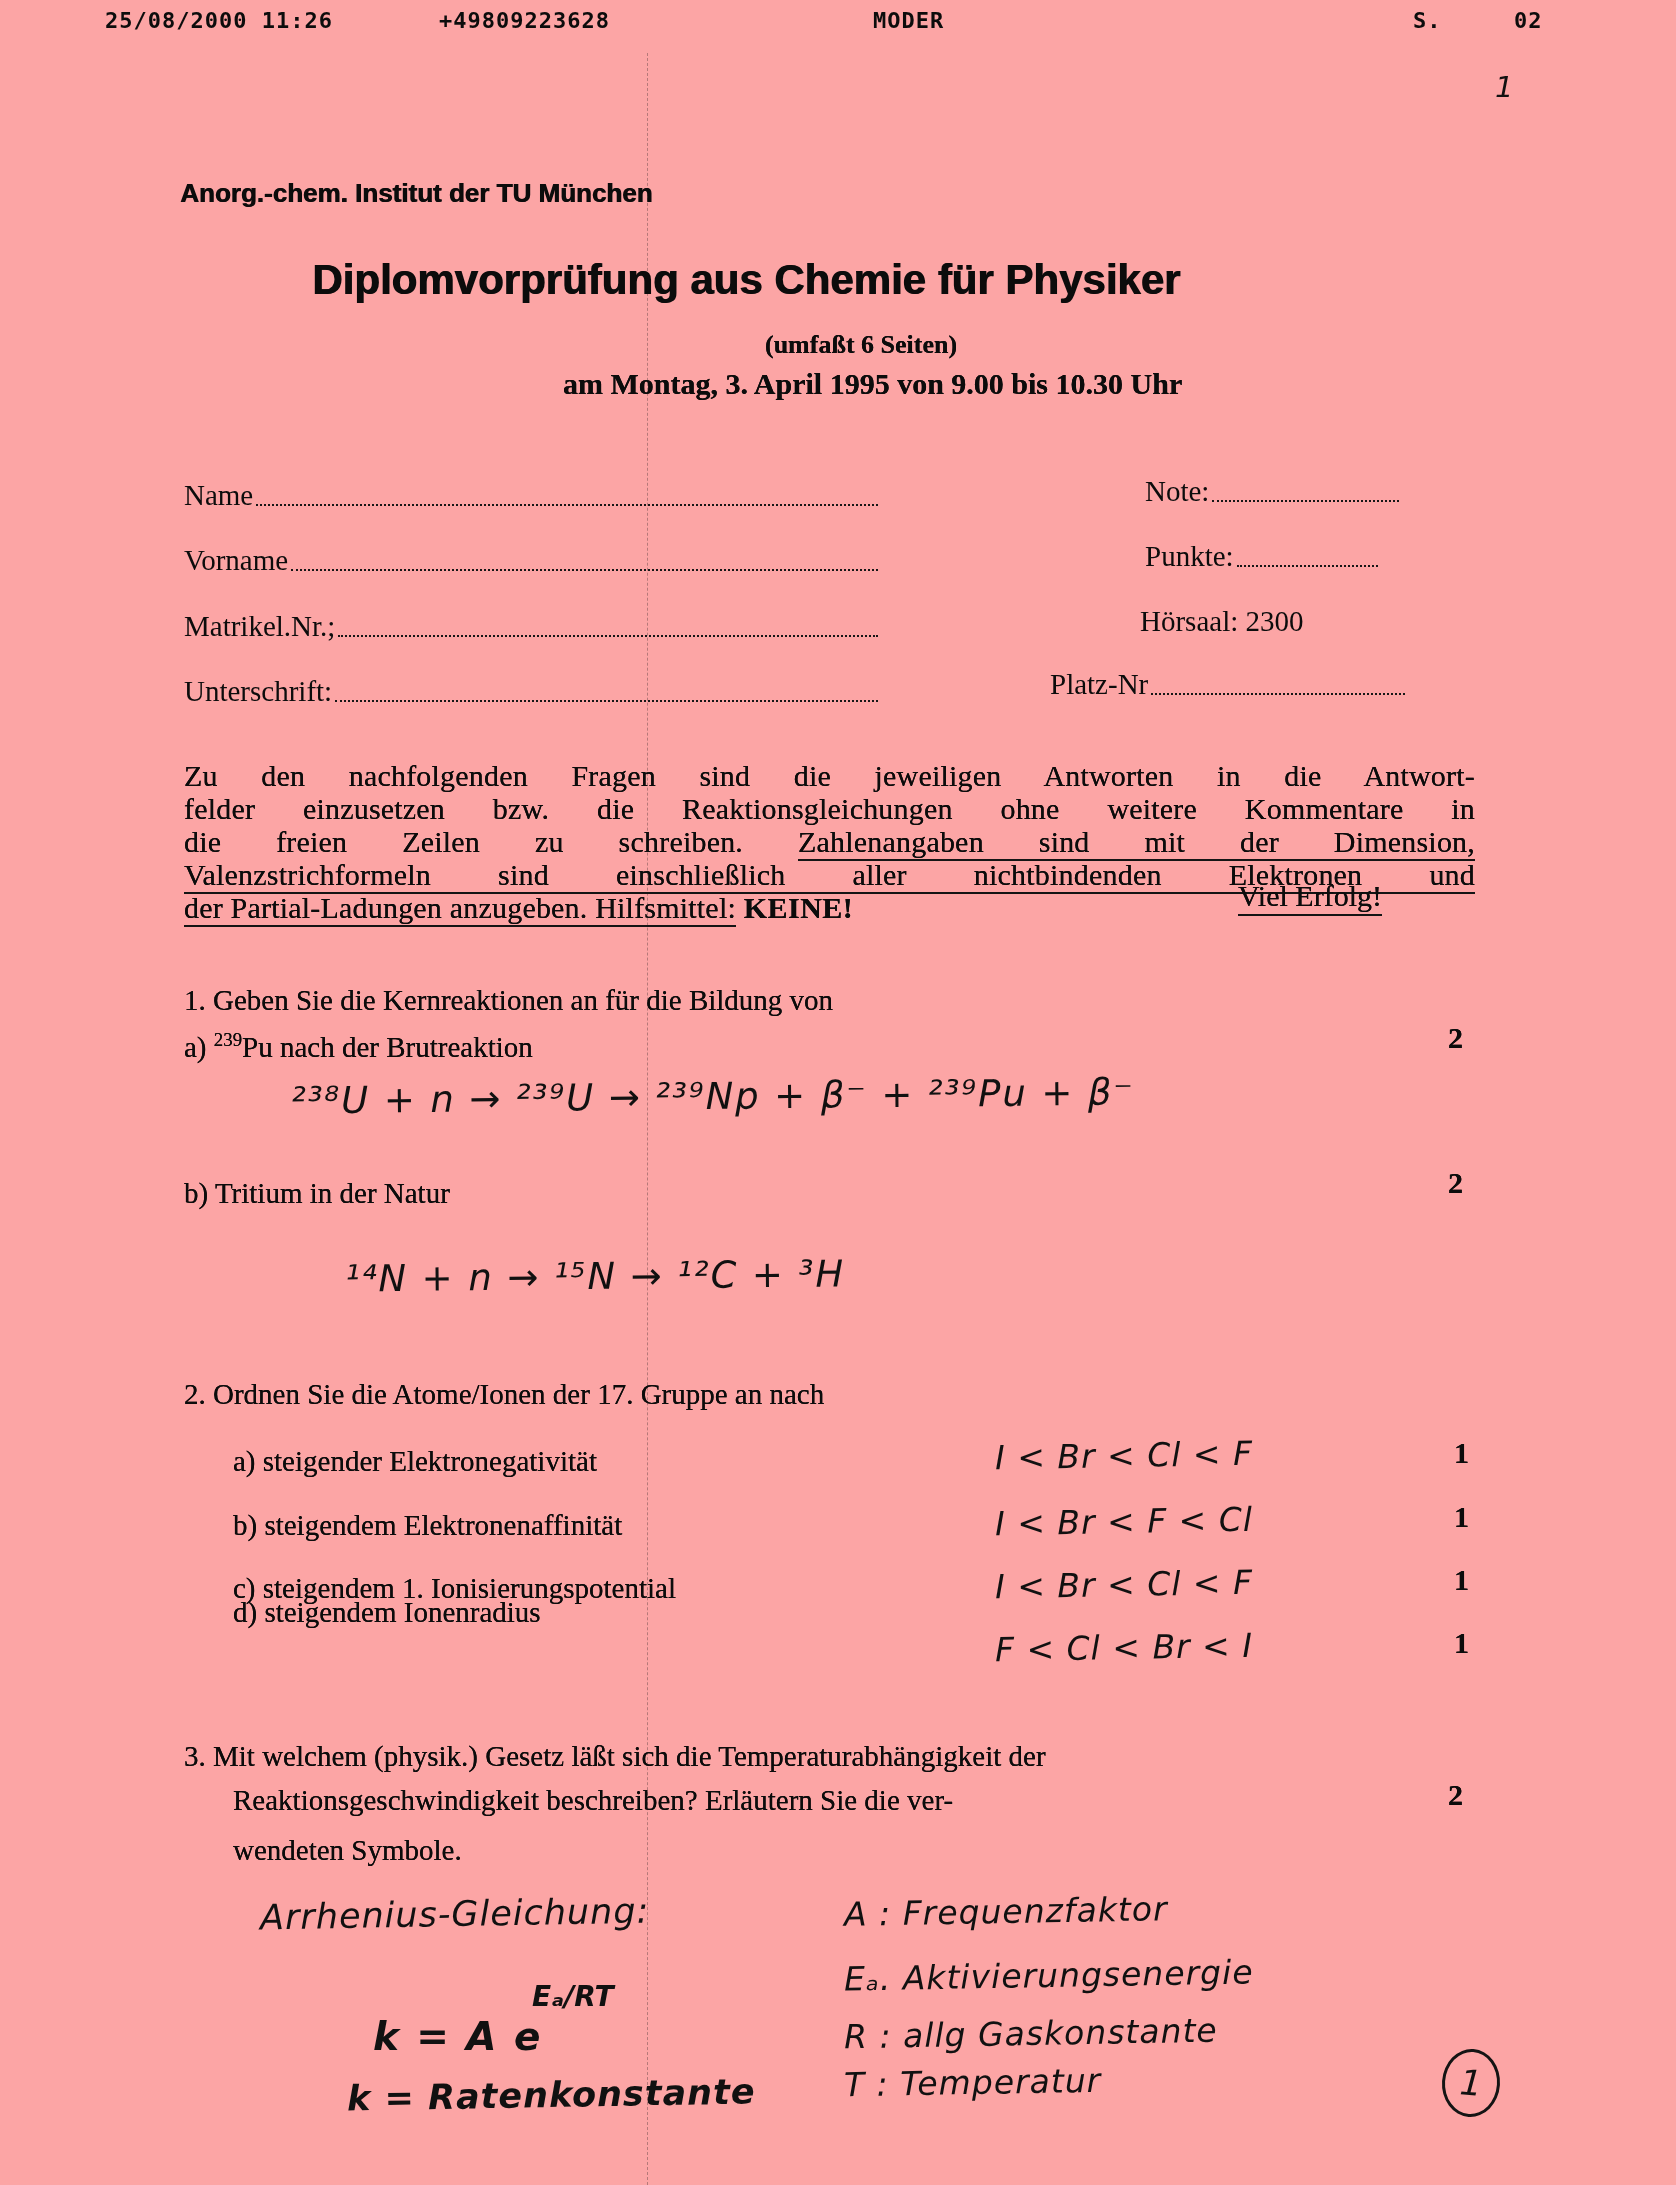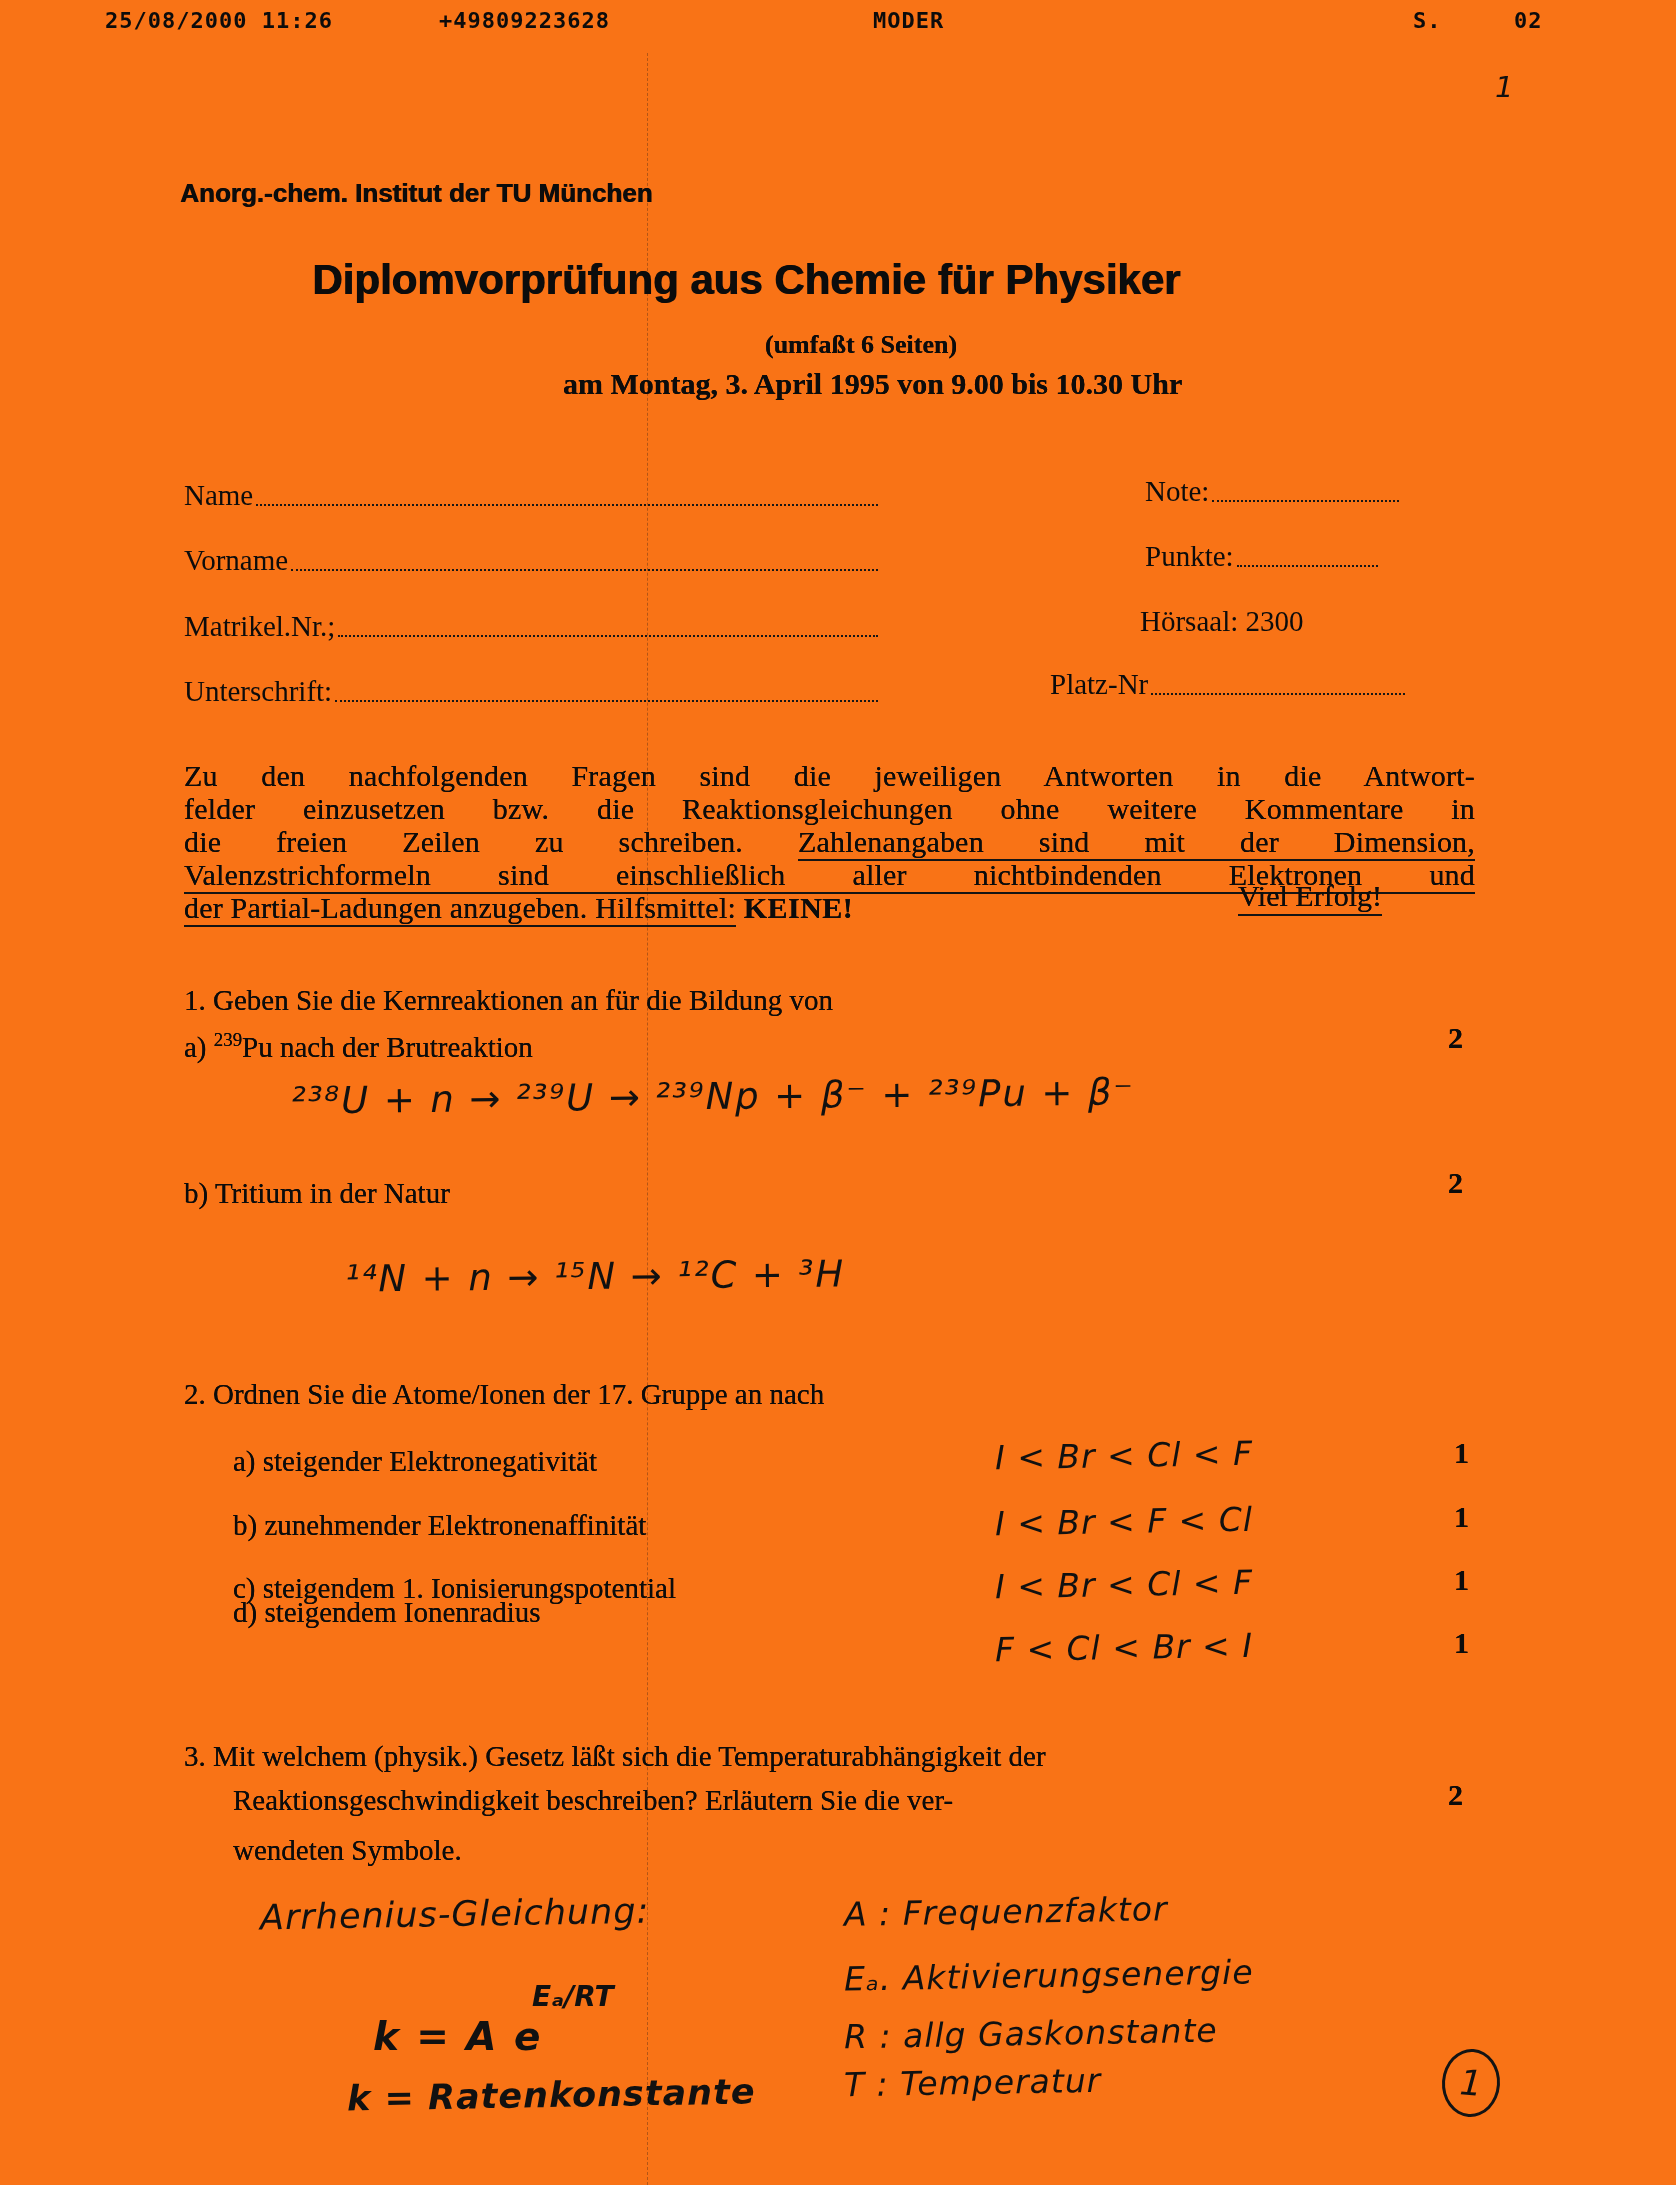--- a/index.html
+++ b/index.html
@@ -1,17 +1,17 @@
 <!DOCTYPE html>
 <html><head>
 <meta charset="utf-8">
 <style>
   html,body{margin:0;padding:0;background:#9a9a9a;}
   .page{
-    position:relative;width:1677px;height:2185px;background:#f97316;
+    position:relative;width:1677px;height:2185px;background:#fca5a5;
     font-family:"Liberation Serif", serif;color:#0c0c0c;overflow:hidden;
   }
   .abs{position:absolute;}
   .printed{text-shadow:0 0 0.6px currentColor;}
   .fax{font-family:"DejaVu Sans Mono", monospace;font-size:22px;font-weight:bold;letter-spacing:1px;}
   .pagenum{font-size:29px;}
   .institute{font-family:"Liberation Sans", sans-serif;font-weight:800;font-size:26px;text-shadow:0.8px 0 0 currentColor;}
   .title{font-family:"Liberation Sans", sans-serif;font-weight:800;font-size:42px;text-shadow:1px 0 0 currentColor;}
   .subtitle{font-weight:bold;font-size:26px;}
   .dateline{font-weight:bold;font-size:30px;}
@@ -109,21 +109,21 @@
   <div class="abs q printed" style="left:184px;top:1177px;">b) Tritium in der Natur</div>
   <span class="abs points printed" style="left:1448px;top:1166px;">2</span>
   <div class="abs hw hw-lg" style="left:345px;top:1255px;">¹⁴N + n  →  ¹⁵N  →  ¹²C + ³H</div>
 
   <div class="abs q printed" style="left:184px;top:1378px;">2. Ordnen Sie die Atome/Ionen der 17. Gruppe an nach</div>
 
   <div class="abs q printed" style="left:233px;top:1445px;">a) steigender Elektronegativität</div>
   <div class="abs hw hw-md" style="left:995px;top:1436px;">I &lt; Br &lt; Cl &lt; F</div>
   <span class="abs points printed" style="left:1454px;top:1436px;">1</span>
 
-  <div class="abs q printed" style="left:233px;top:1509px;">b) zunehmender Elektronenaffinität</div>
+  <div class="abs q printed" style="left:233px;top:1509px;">b) steigendem Elektronenaffinität</div>
   <div class="abs hw hw-md" style="left:995px;top:1502px;">I &lt; Br &lt; F &lt; Cl</div>
   <span class="abs points printed" style="left:1454px;top:1500px;">1</span>
 
   <div class="abs q printed" style="left:233px;top:1572px;">c) steigendem 1. Ionisierungspotential</div>
   <div class="abs hw hw-md" style="left:995px;top:1565px;">I &lt; Br &lt; Cl &lt; F</div>
   <span class="abs points printed" style="left:1454px;top:1563px;">1</span>
 
   <div class="abs q printed" style="left:233px;top:1596px;">d) steigendem Ionenradius</div>
   <div class="abs hw hw-md" style="left:995px;top:1628px;">F &lt; Cl &lt; Br &lt; I</div>
   <span class="abs points printed" style="left:1454px;top:1626px;">1</span>

